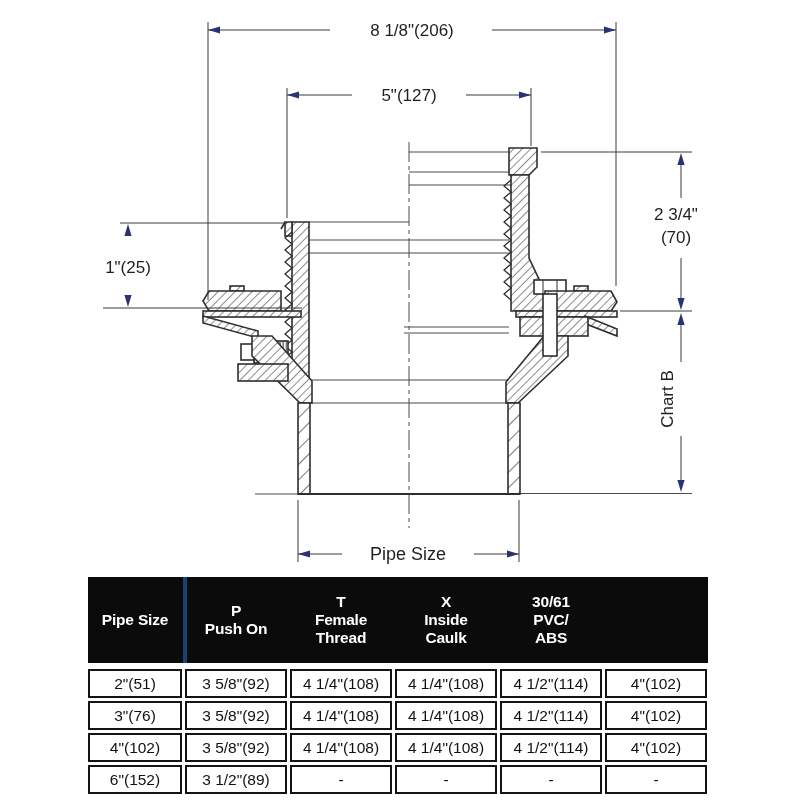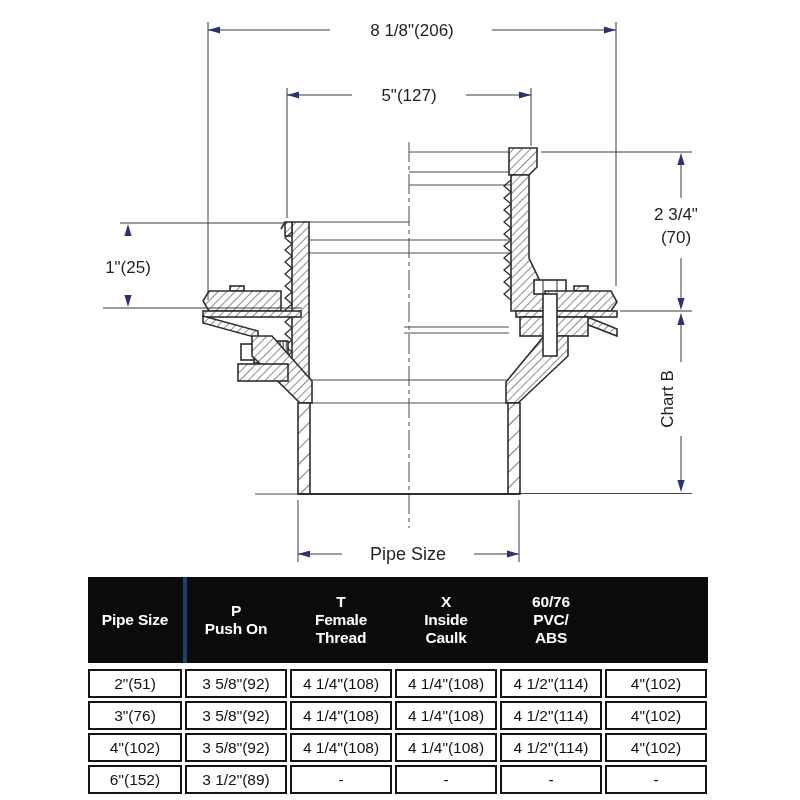--- a/index.html
+++ b/index.html
@@ -174,21 +174,21 @@
       <div class="hdivider" style="background:#1b4170;"></div>
       <div class="th">Pipe Size</div>
       <div class="th">P
 Push On</div>
       <div class="th">T
 Female
 Thread</div>
       <div class="th">X
 Inside
 Caulk</div>
-      <div class="th">60/76
+      <div class="th">30/61
 PVC/
 ABS</div>
     </div>
     <div class="tbody">
       <div class="td">2"(51)</div>
       <div class="td">3 5/8"(92)</div>
       <div class="td">4 1/4"(108)</div>
       <div class="td">4 1/4"(108)</div>
       <div class="td">4 1/2"(114)</div>
       <div class="td">4"(102)</div>

